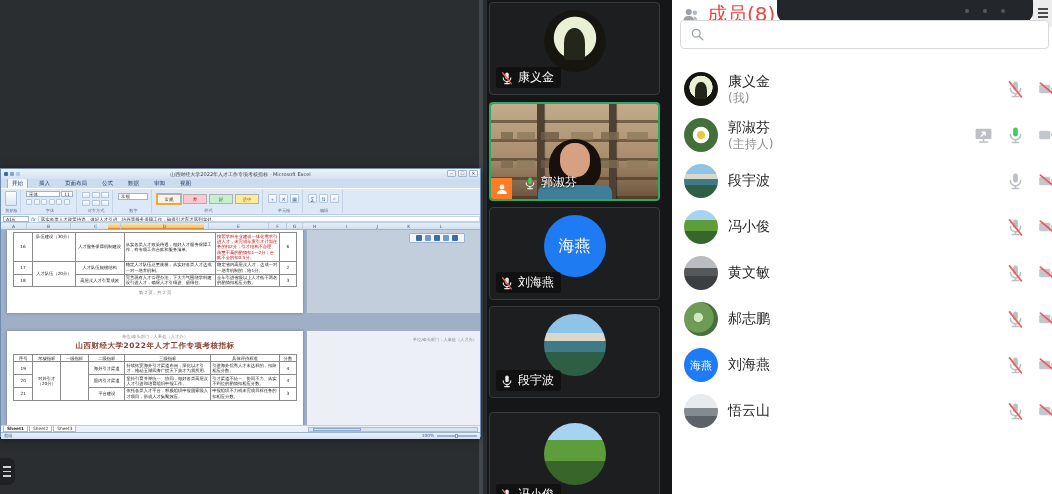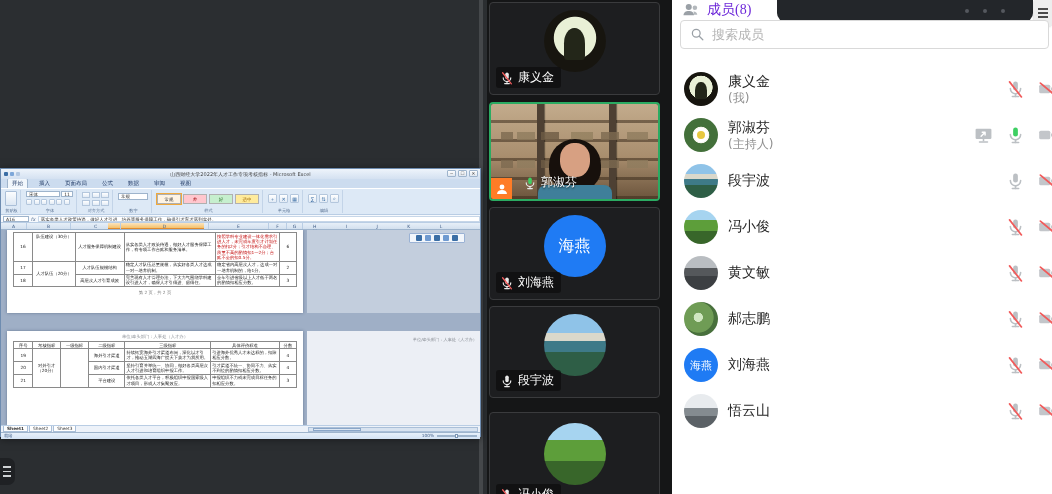--- a/index.html
+++ b/index.html
@@ -119,21 +119,21 @@
   .av-trees { background:linear-gradient(180deg,#a6d4f0 0 28%,#5d9e3a 28% 62%,#38662a 62% 100%); }
   .av-lotus { background:radial-gradient(circle at 42% 45%, #cfe6c0 0 16%, #6f9c55 18% 55%, #48703c 58% 100%); }
   .av-darkmtn { background:linear-gradient(180deg,#b9bdc1 0 34%,#55585b 34% 60%,#3c3f42 60% 100%); }
   .av-blueinit { background:#1f7bf4; display:flex; align-items:center; justify-content:center; }
   .av-mist { background:linear-gradient(180deg,#e8ebee 0 42%,#848b90 42% 66%,#5b6166 66% 100%); }
 
   
   .members-panel { position:absolute; left:672px; top:0; width:380px; height:494px; background:#fff; overflow:hidden; }
   .mp-header { position:absolute; left:10px; top:1px; display:flex; align-items:center; gap:7px; }
   .mp-header svg { width:18px; height:18px; }
-  .mp-title { font-size:14px; color:#6d28d9;font-family:Liberation Serif, serif; }
+  .mp-title { font-size:20px; color:#ef4444; }
   .mp-darkbar { position:absolute; left:105px; top:0; width:256px; height:22px; background:#23262a; border-radius:0 0 9px 9px; }
   .mp-darkbar i { position:absolute; top:9px; width:4px; height:4px; border-radius:50%; background:#54585e; }
   .mp-darkbar i:nth-child(1){ left:188px; } .mp-darkbar i:nth-child(2){ left:206px; } .mp-darkbar i:nth-child(3){ left:224px; }
   .mp-corner-menu { position:absolute; right:0; top:0; width:18px; height:26px; background:#ededed; border-radius:0 0 0 5px; display:flex; flex-direction:column; justify-content:center; align-items:center; gap:2.5px; cursor:pointer; box-shadow:-1px 1px 2px rgba(0,0,0,.12); }
   .mp-corner-menu i { width:10px; height:1.6px; background:#4a4a4a; display:block; }
   .mp-search { position:absolute; left:8px; top:20px; width:369px; height:29px; border:1px solid #d9d9d9; border-radius:4px; display:flex; align-items:center; padding:0 9px; gap:7px; background:#fff; }
   .mp-search svg { width:15px; height:15px; flex-shrink:0; }
   .mp-search input { border:none; outline:none; flex:1; font-size:13px; color:#333; font-family:inherit; background:transparent; }
   .mp-search input::placeholder { color:#b3b3b3; }
   .mp-list { position:absolute; left:0; top:66px; right:0; bottom:0; }
@@ -314,20 +314,21 @@
               <td class="l">全年引进省级以上人才低于两名的酌情扣相应分数。</td>
               <td>3</td>
             </tr>
           </tbody>
             </table>
           <div class="p1-footer">第 2 页，共 2 页</div>
         </div>
 
         <div class="xpage page2">
           <div class="p2-note">单位/牵头部门：人事处（人才办）</div>
+          <div class="p2-title">山西财经大学2022年人才工作专项考核指标</div>
           <table class="xtab">
             <colgroup>
                 <col style="width:18px">
                 <col style="width:26px">
                 <col style="width:26px">
                 <col style="width:34px">
                 <col style="width:80px">
                 <col style="width:64px">
                 <col style="width:16px">
               </colgroup>
@@ -518,21 +519,20 @@
     <div class="mp-corner-menu">
         <i></i>
         <i></i>
         <i></i>
       </div>
     <div class="mp-search">
       <svg viewBox="0 0 24 24">
         <circle cx="10" cy="10" r="6.2" fill="none" stroke="#9aa0a6" stroke-width="2"></circle>
         <line x1="14.8" y1="14.8" x2="20.5" y2="20.5" stroke="#9aa0a6" stroke-width="2" stroke-linecap="round"></line>
       </svg>
-      <input type="text" placeholder="搜索成员" style="">
     </div>
     <div class="mp-list">
   <div class="m-row">
     <div class="m-avatar av av-moon"></div>
     <div class="m-names">
       <div class="m-name">康义金</div>
       <div class="m-sub">(我)</div>
     </div>
     <div class="m-icons">
       <svg class="icon share" viewBox="0 0 24 24" style="visibility: hidden;">

